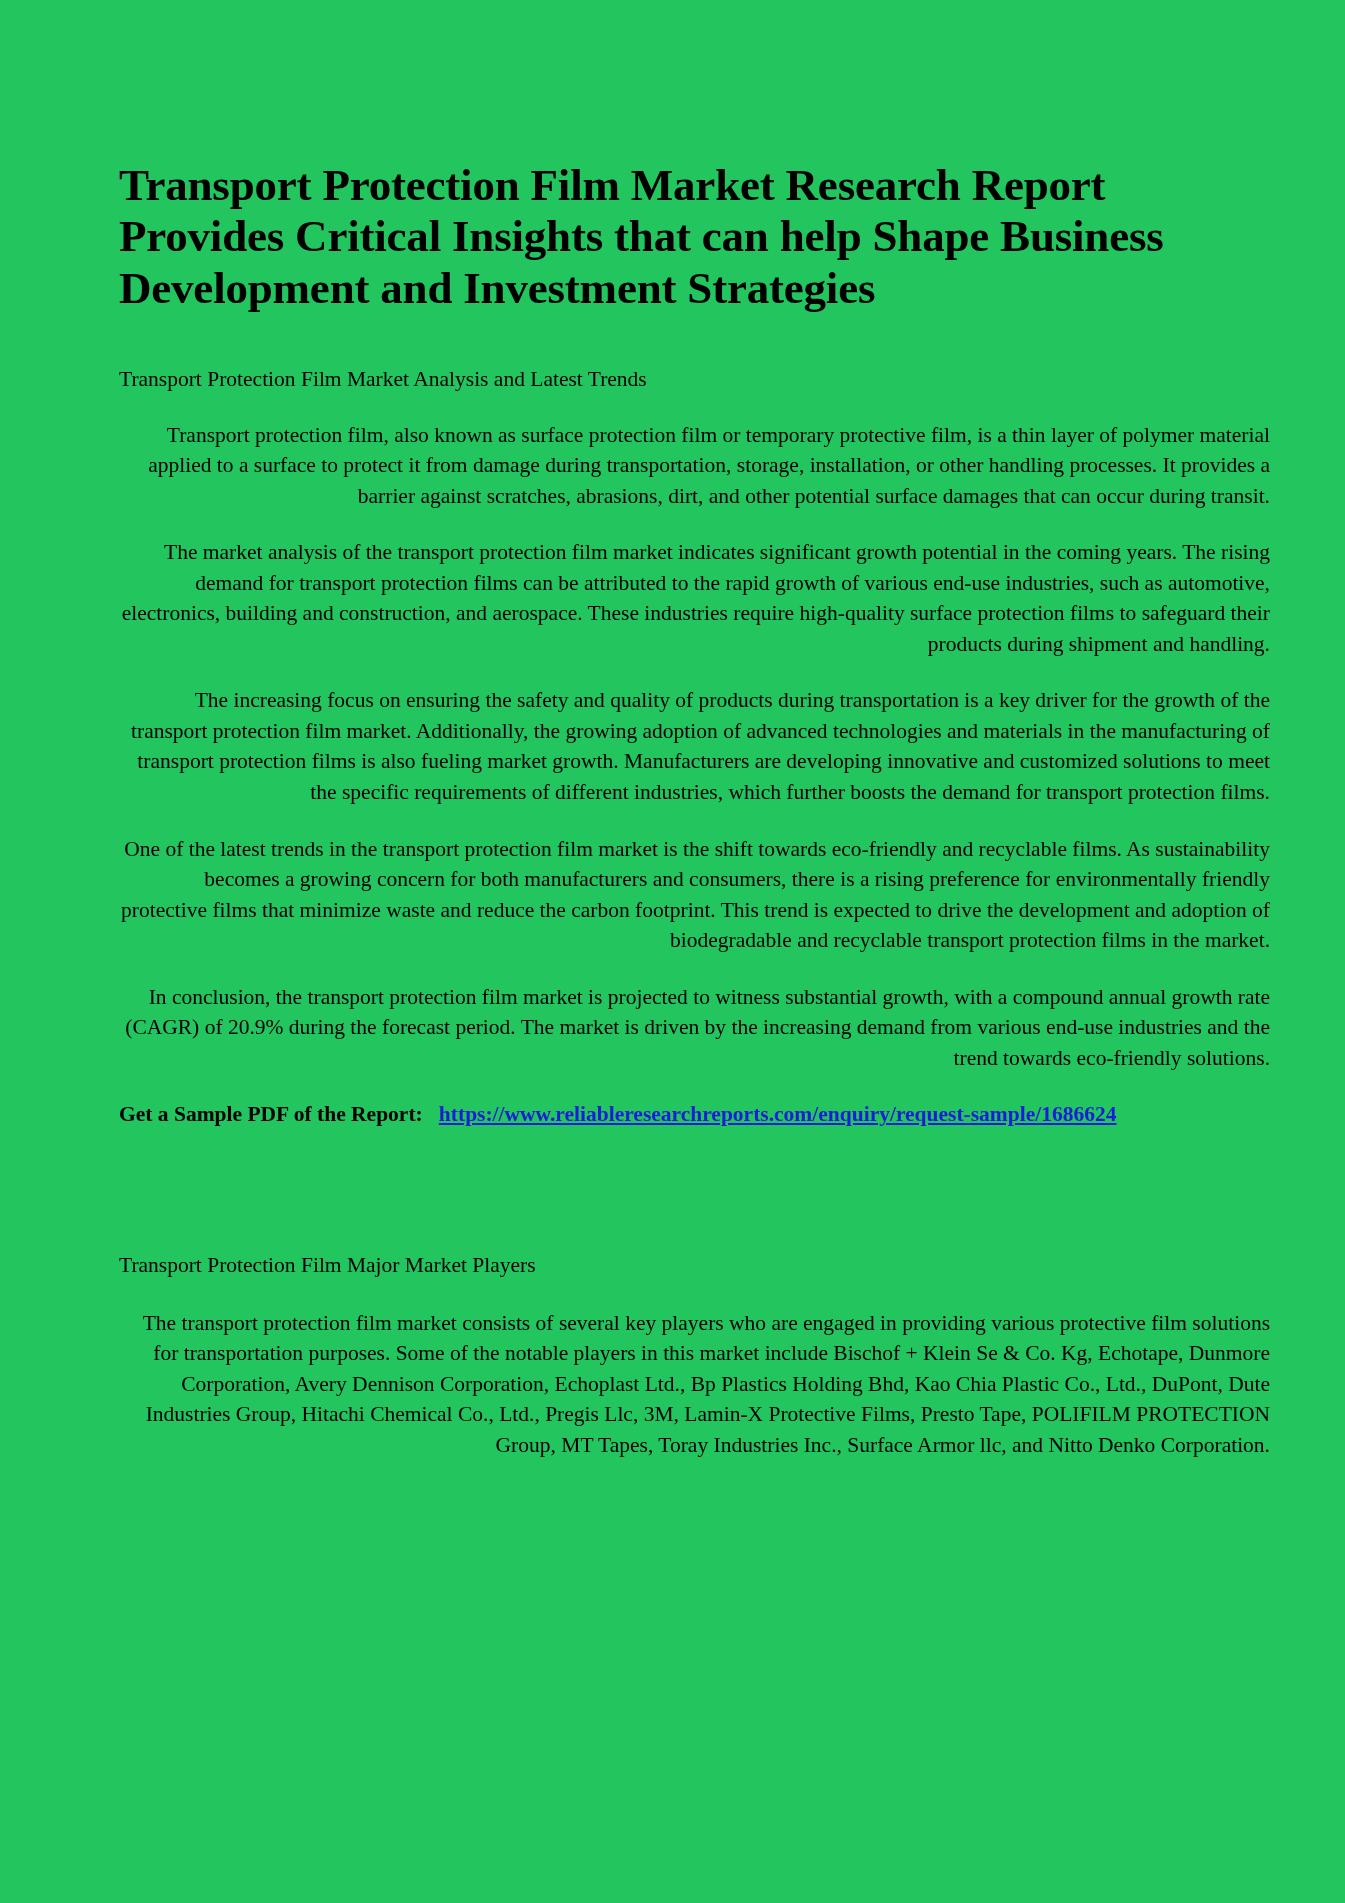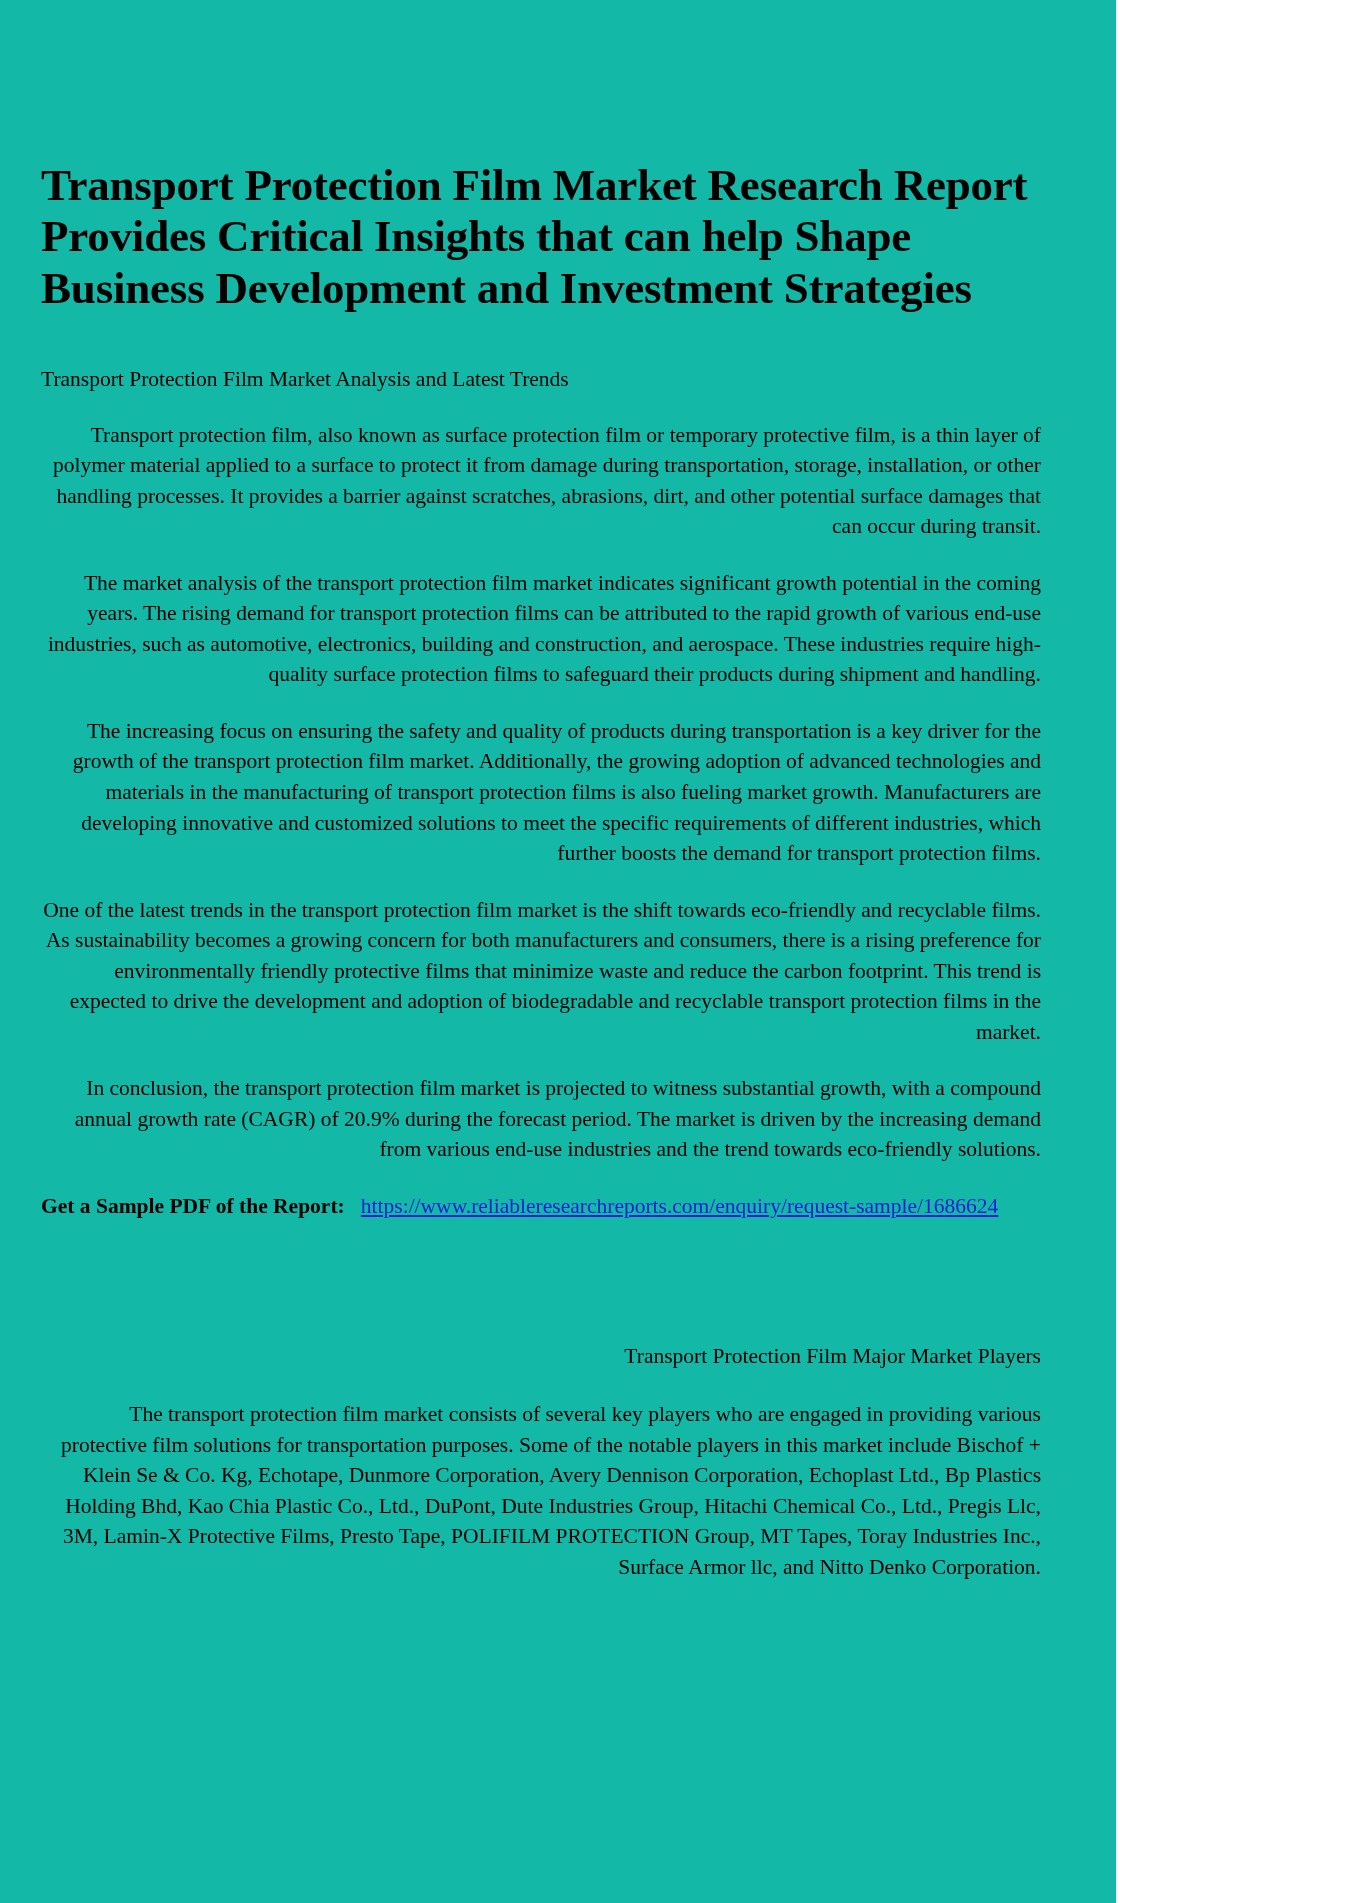--- a/index.html
+++ b/index.html
@@ -8,25 +8,25 @@
     background: #ffffff;
   }
   body {
     width: 1345px;
     min-height: 1903px;
     font-family: "Liberation Serif", "DejaVu Serif", serif;
     color: #000000;
     -webkit-font-smoothing: antialiased;
   }
   .page {
-    width: 1116px;
+    width: 1345px;
     min-height: 1903px;
     box-sizing: border-box;
-    padding: 160px 75px 0 41px;
-    background: #14b8a6;
+    padding: 160px 75px 0 119px;
+    background: #22c55e;
     position: relative;
   }
   .doc-title {
     font-family: "Liberation Serif", "DejaVu Serif", serif;
     font-weight: bold;
     font-size: 45px;
     line-height: 1.14;
     letter-spacing: -0.2px;
     margin: 0 0 52px 0;
     max-width: 1075px;
@@ -36,21 +36,20 @@
     font-family: "Liberation Serif", "DejaVu Serif", serif;
     font-weight: normal;
     font-size: 21.5px;
     line-height: 1.3;
     margin: 0 0 26px 0;
     color: #000;
   }
   .section-heading.players {
     margin-top: 0;
     margin-bottom: 28px;
-    text-align: right;
   }
   p.body-text {
     font-family: "Liberation Serif", "DejaVu Serif", serif;
     font-size: 21.5px;
     line-height: 1.42;
     margin: 0 0 26px 0;
     max-width: 1180px;
     color: #000;
     text-align: right;
   }
@@ -59,21 +58,21 @@
     font-size: 21.5px;
     line-height: 1.42;
     margin: 0 0 26px 0;
     max-width: 1180px;
   }
   .sample-label {
     font-weight: bold;
     color: #000;
   }
   .sample-link {
-    font-weight: normal;
+    font-weight: bold;
     color: #1b1bdb;
     text-decoration: underline;
     word-break: break-all;
     cursor: pointer;
   }
   .spacer-gap {
     height: 96px;
   }
   .trailing-space {
     height: 180px;

